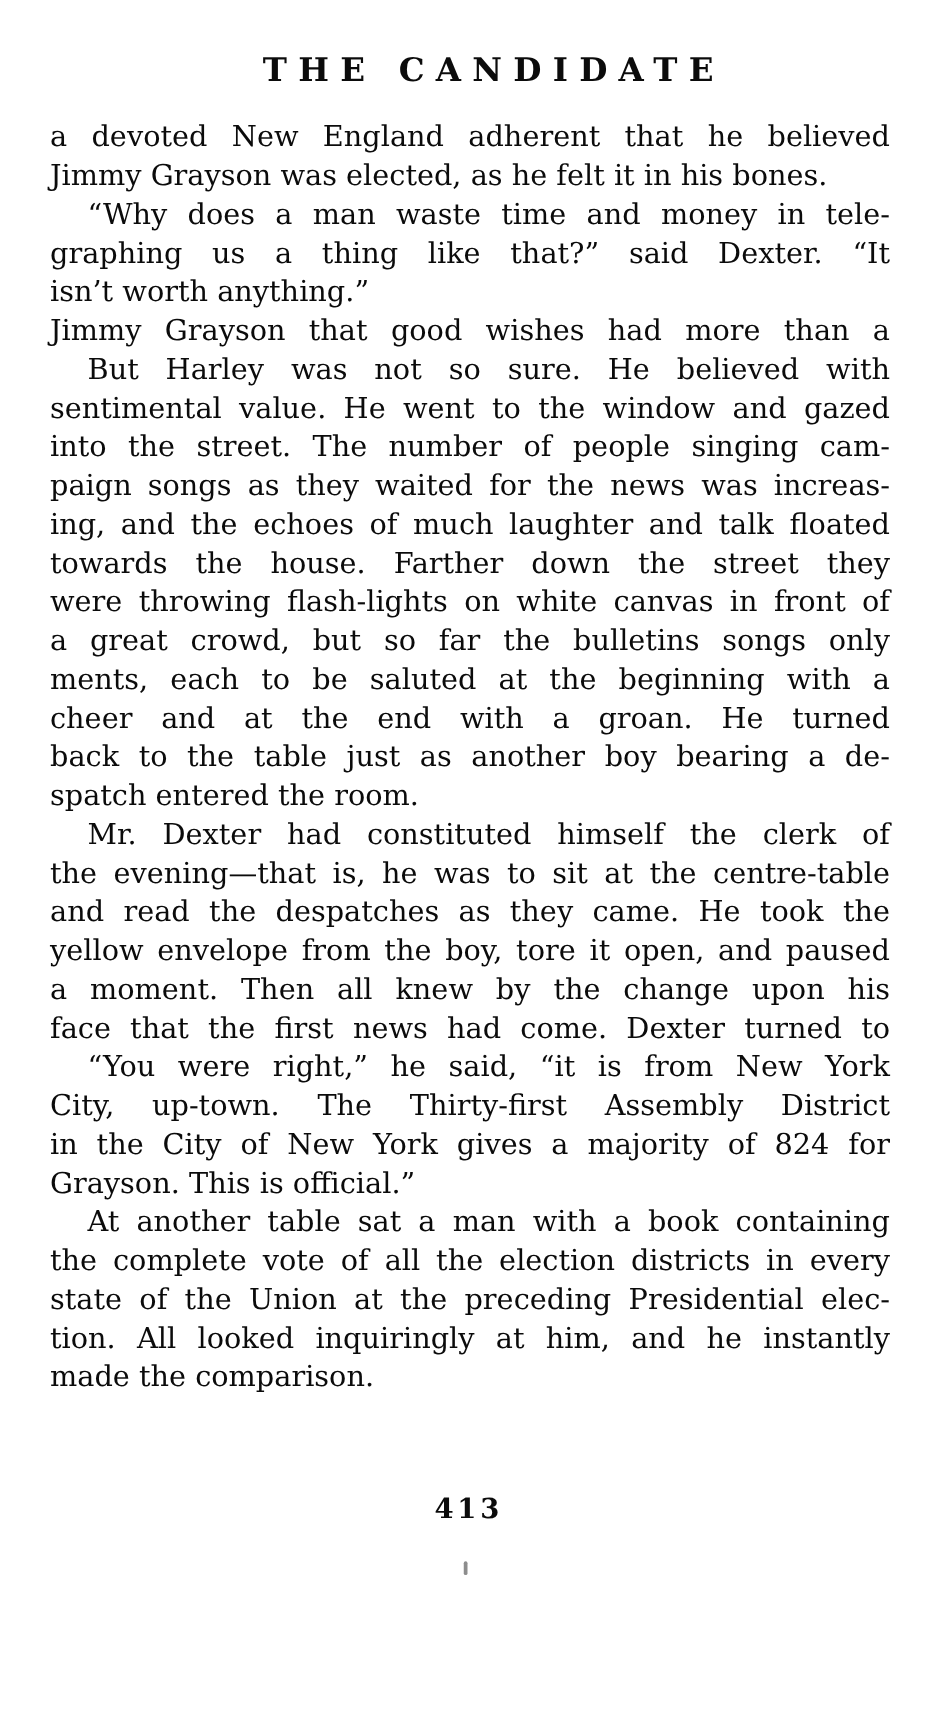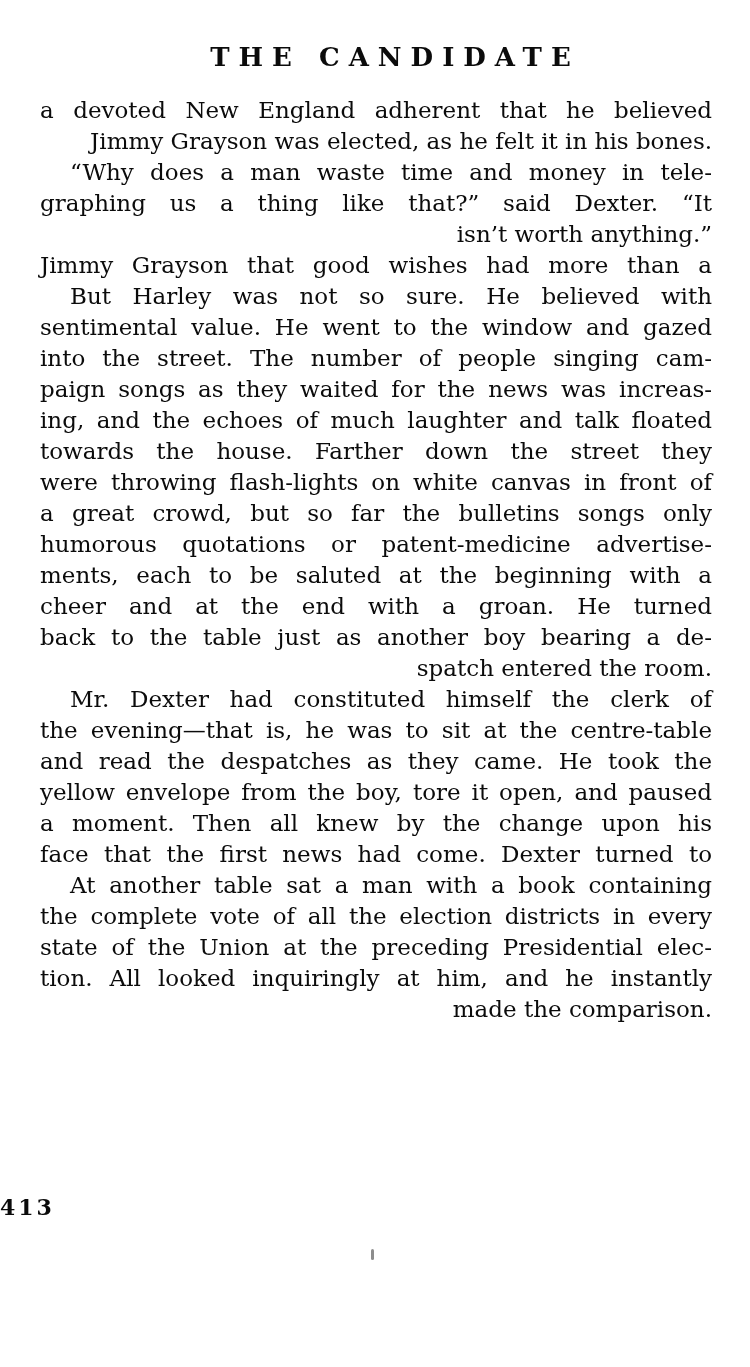--- a/index.html
+++ b/index.html
@@ -26,29 +26,29 @@
   }
   .body-text {
     position: absolute;
     top: 95px;
     left: 40px;
     width: 672px;
     font-size: 23px;
     line-height: 31px;
   }
   .paragraph { margin: 0; padding: 0; }
-  .line { text-align: right; }
+  .line { text-align: left; }
   .line.j { text-align: justify; text-align-last: justify; }
   .line.indent { text-indent: 30px; }
   .folio {
     position: absolute;
     top: 1194px;
     left: 0;
     width: 100%;
-    text-align: left;
+    text-align: center;
     font-size: 22px;
     font-weight: bold;
     letter-spacing: 3px;
   }
   .speck {
     position: absolute;
     left: 371px;
     top: 1249px;
     width: 3px;
     height: 11px;
@@ -75,33 +75,38 @@
       <div class="paragraph">
         <div class="line j">Jimmy Grayson that good wishes had more than a</div>
         <div class="line j indent">But Harley was not so sure.  He believed with</div>
         <div class="line j">sentimental value.  He went to the window and gazed</div>
         <div class="line j">into the street.  The number of people singing cam-</div>
         <div class="line j">paign songs as they waited for the news was increas-</div>
         <div class="line j">ing, and the echoes of much laughter and talk floated</div>
         <div class="line j">towards the house.  Farther down the street they</div>
         <div class="line j">were throwing flash-lights on white canvas in front of</div>
         <div class="line j">a great crowd, but so far the bulletins songs only</div>
-        <div class="line j">humorous quotations or patent-medicine advertise-</div>
         <div class="line j">ments, each to be saluted at the beginning with a</div>
         <div class="line j">cheer and at the end with a groan.  He turned</div>
         <div class="line j">back to the table just as another boy bearing a de-</div>
         <div class="line">spatch entered the room.</div>
       </div>
       <div class="paragraph">
         <div class="line j indent">Mr. Dexter had constituted himself the clerk of</div>
         <div class="line j">the evening—that is, he was to sit at the centre-table</div>
         <div class="line j">and read the despatches as they came.  He took the</div>
         <div class="line j">yellow envelope from the boy, tore it open, and paused</div>
         <div class="line j">a moment.  Then all knew by the change upon his</div>
         <div class="line j">face that the first news had come.  Dexter turned to</div>
+      </div>
+      <div class="paragraph">
+        <div class="line j indent">“You were right,” he said, “it is from New York</div>
+        <div class="line j">City, up-town.  The Thirty-first Assembly District</div>
+        <div class="line j">in the City of New York gives a majority of 824 for</div>
+        <div class="line">Grayson.  This is official.”</div>
       </div>
       <div class="paragraph">
         <div class="line j indent">At another table sat a man with a book containing</div>
         <div class="line j">the complete vote of all the election districts in every</div>
         <div class="line j">state of the Union at the preceding Presidential elec-</div>
         <div class="line j">tion.  All looked inquiringly at him, and he instantly</div>
         <div class="line">made the comparison.</div>
       </div>
     </div>
 

